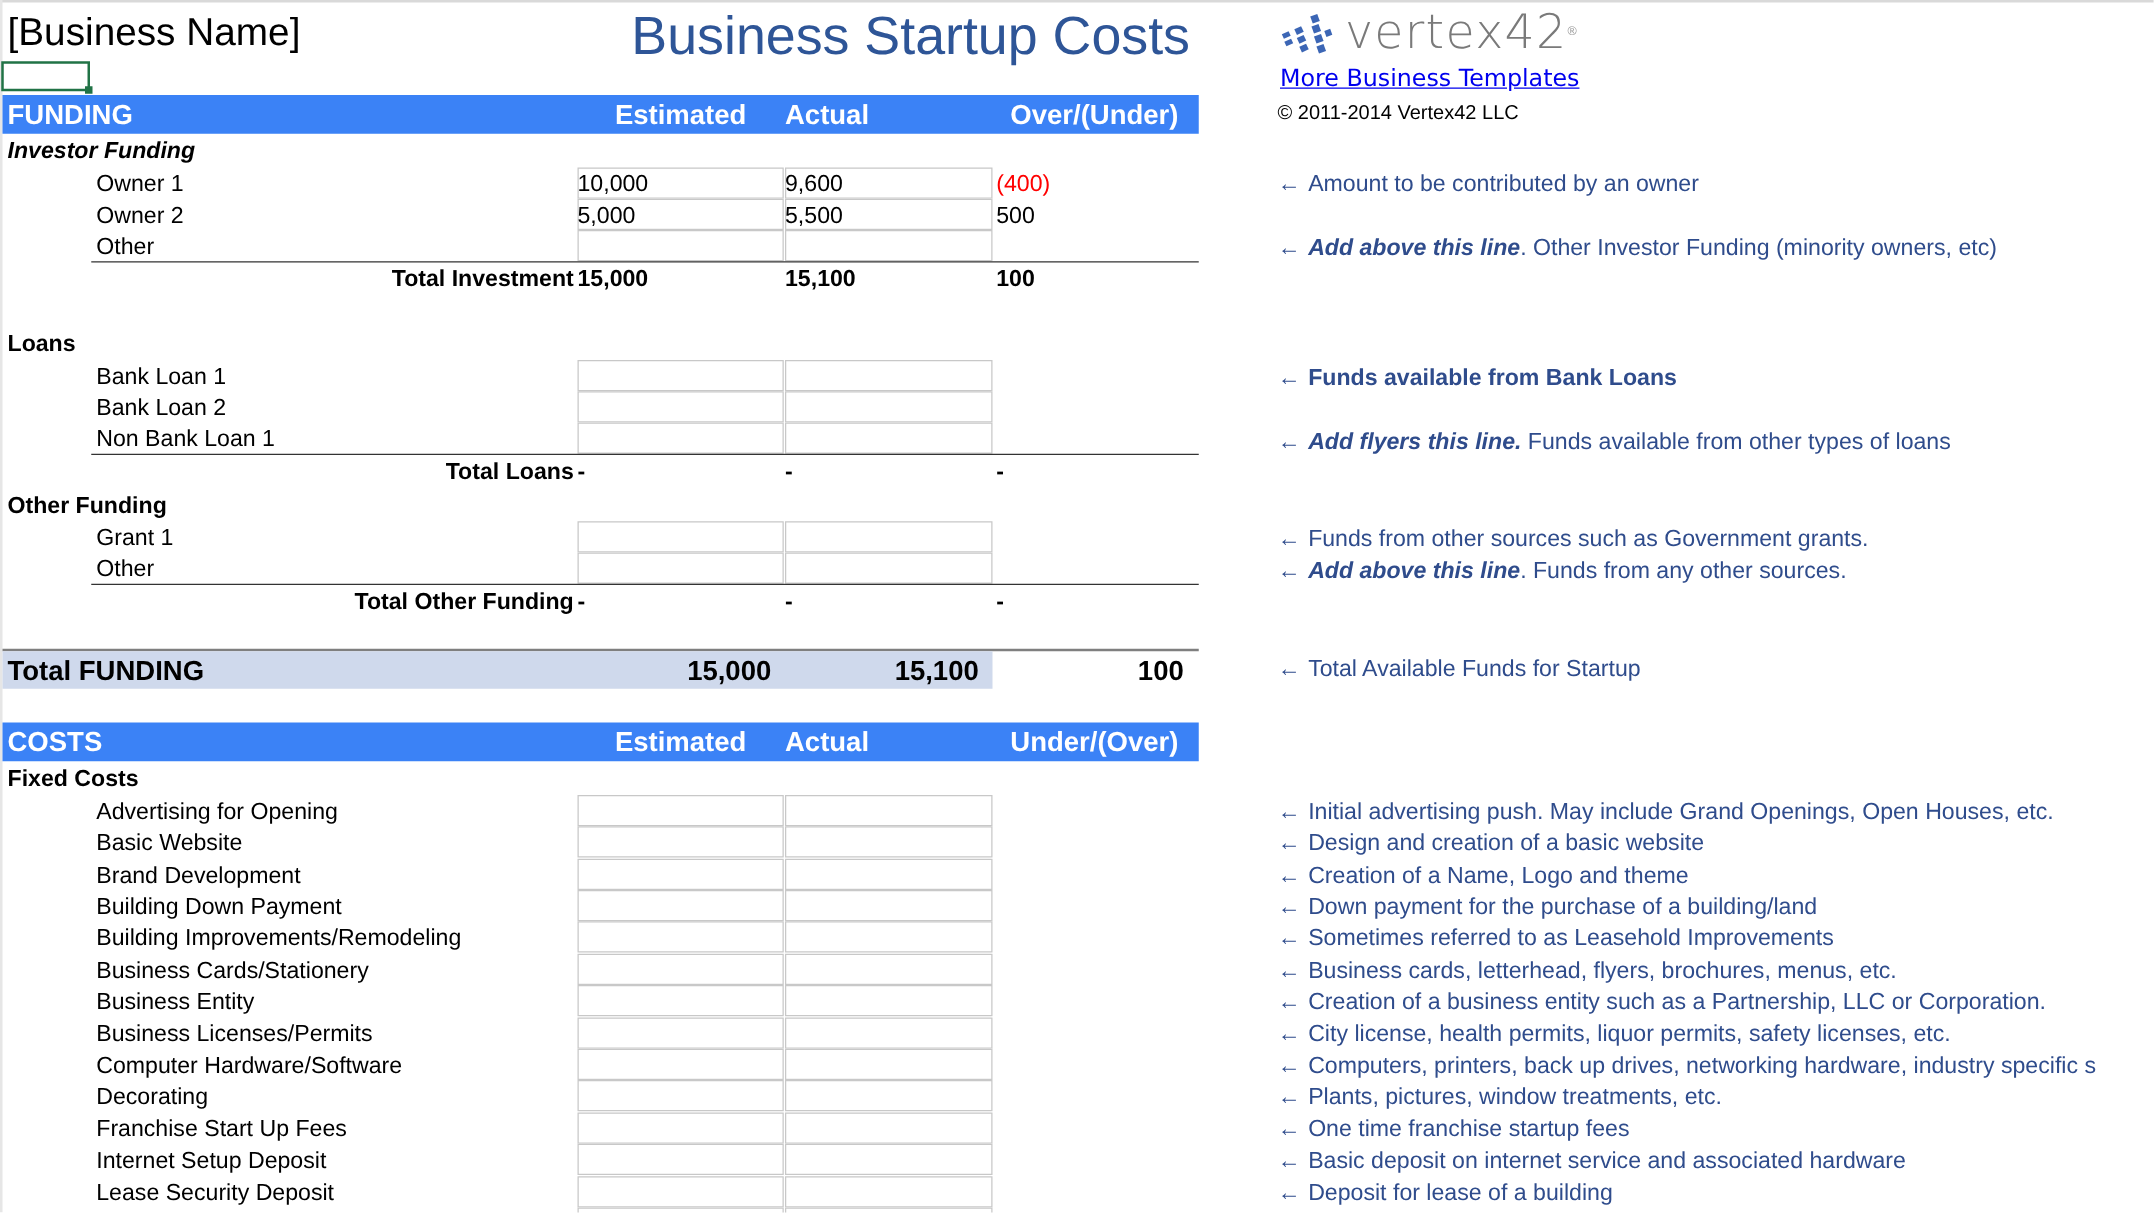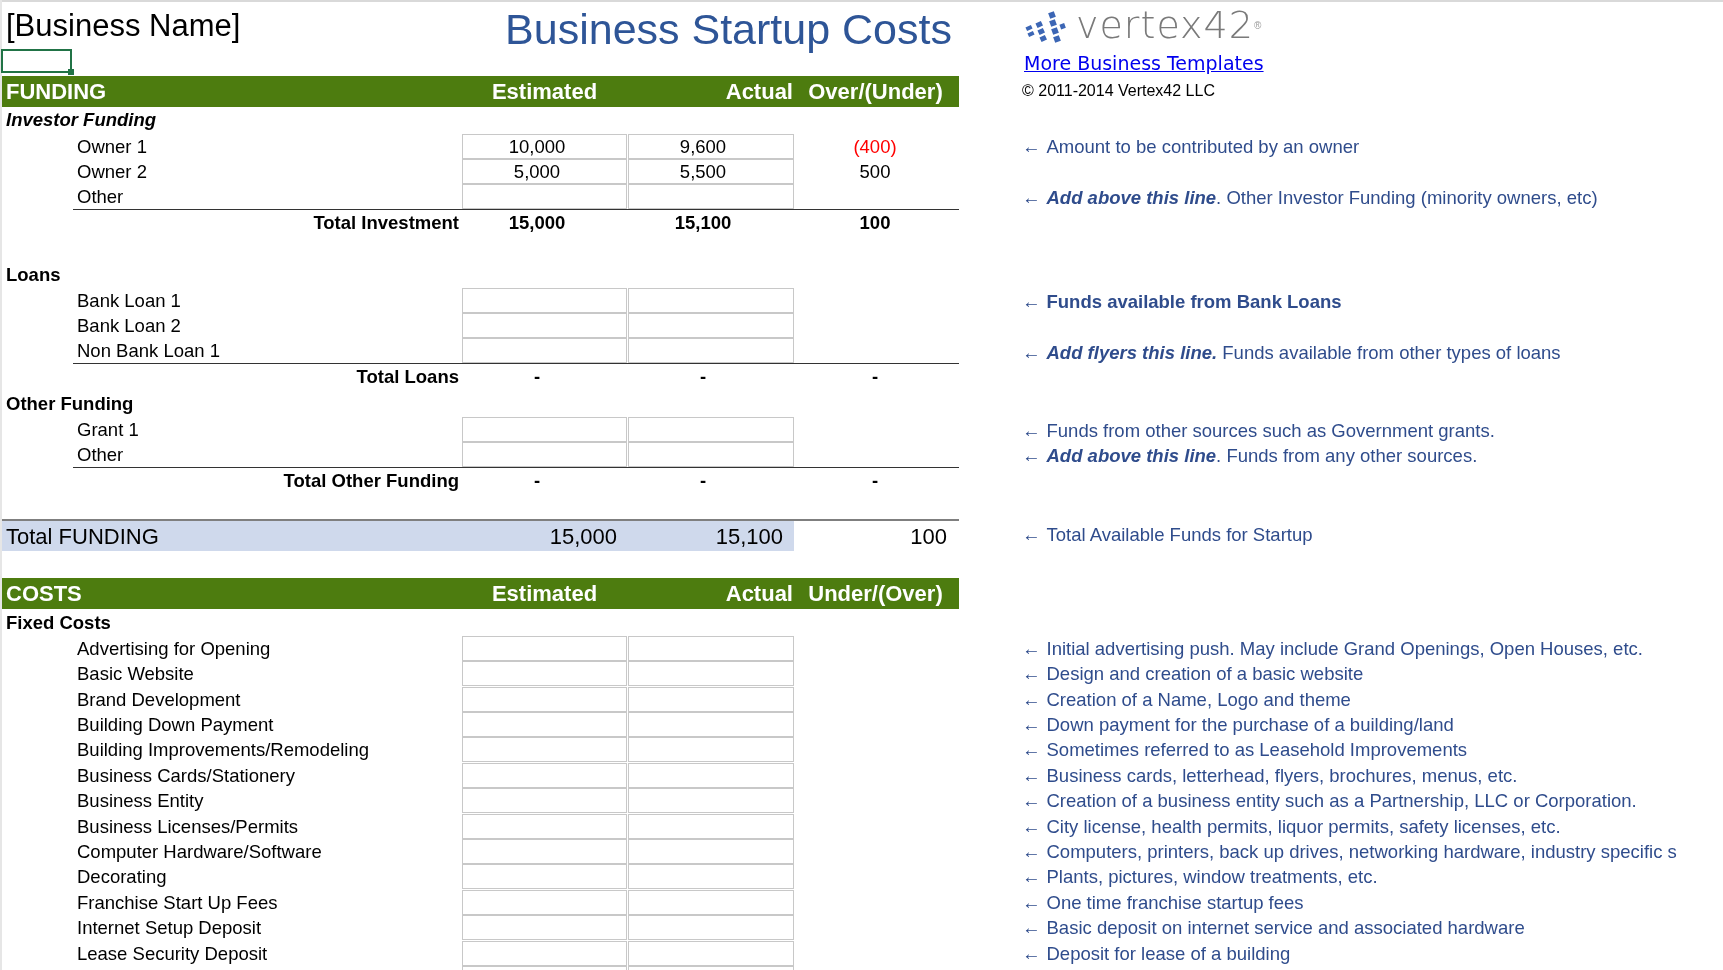--- a/index.html
+++ b/index.html
@@ -11,45 +11,45 @@
   .bizname { left:6px; top:8px; font-size:31px; white-space:nowrap; }
   .title { left:500px; width:452px; top:5px; text-align:right; font-size:43px; color:#2E5597; white-space:nowrap; }
   .selcell { left:1px; top:49px; width:71px; height:24px; border:2px solid #217346; box-sizing:border-box; }
   .selcell::after { content:""; position:absolute; right:-4px; bottom:-4px; width:6px; height:6px; background:#217346; }
   .logo { left:1024px; top:4px; height:42px; display:flex; align-items:center; }
   .logo-text { font-size:38px; color:#7a7a7a; letter-spacing:1px; font-family:"DejaVu Sans", sans-serif; font-weight:300; margin-left:6px; }
   .logo-reg { font-size:10px; color:#999; vertical-align:top; }
   .morelink { left:1024px; top:52px; font-size:19px; color:#0000EE; text-decoration:underline; font-family:"DejaVu Sans", sans-serif; white-space:nowrap; }
   .copyright { left:1022px; top:82px; font-size:16px; white-space:nowrap; }
 
-  .hdr { left:2px; width:957px; height:31px; background:#4d7c0f; color:#fff; font-weight:bold; font-size:22px; }
+  .hdr { left:2px; width:957px; height:31px; background:#3b82f6; color:#fff; font-weight:bold; font-size:22px; }
   .hdr span { position:absolute; top:3px; white-space:nowrap; }
   .hdr .c0 { left:4px; }
   .hdr .c1 { left:460px; width:165px; text-align:center; }
-  .hdr .c2 { left:626px; width:165px; text-align:right; }
+  .hdr .c2 { left:626px; width:165px; text-align:left; }
   .hdr .c3 { left:791px; width:165px; text-align:center; }
 
   .row { position:absolute; left:2px; width:957px; height:25px; font-size:18.5px; }
   .row .lbl { position:absolute; top:2px; white-space:nowrap; }
   .row .sec { left:4px; font-weight:bold; }
   .row .item { left:75px; }
   .row .tot { right:500px; font-weight:bold; text-align:right; }
-  .row .v { position:absolute; top:2px; width:150px; text-align:center; white-space:nowrap; }
+  .row .v { position:absolute; top:2px; width:150px; text-align:left; white-space:nowrap; }
   .row .v1 { left:460px; }
   .row .v2 { left:626px; }
   .row .v3 { left:795px; width:156px; }
   .row .bold { font-weight:bold; }
   .neg { color:#FF0000; }
   .cell { position:absolute; top:0; height:25px; width:165px; box-sizing:border-box; border:1px solid #c8c8c8; background:#fff; }
   .cell.e { left:460px; }
   .cell.a { left:626px; width:166px; }
   .uline { position:absolute; left:73px; width:886px; height:1px; background:#333; }
   .totalbar { left:2px; top:521px; width:792px; height:30px; background:#CFD9EC; }
   .tfline { left:2px; top:519px; width:957px; height:2px; background:#7f7f7f; }
-  .bigrow { position:absolute; left:2px; top:521px; width:957px; height:30px; font-size:22px; font-weight:normal; }
+  .bigrow { position:absolute; left:2px; top:521px; width:957px; height:30px; font-size:22px; font-weight:bold; }
   .bigrow span { position:absolute; top:3px; white-space:nowrap; }
   .note { position:absolute; left:1022px; font-size:18.5px; color:#2F4C8C; white-space:nowrap; }
   .note .arrow { margin-right:6px; }
   .note b { font-style:italic; }
 </style>
 </head>
 <body>
 
 <div class="abs topline"></div>
 <div class="abs leftline"></div>

